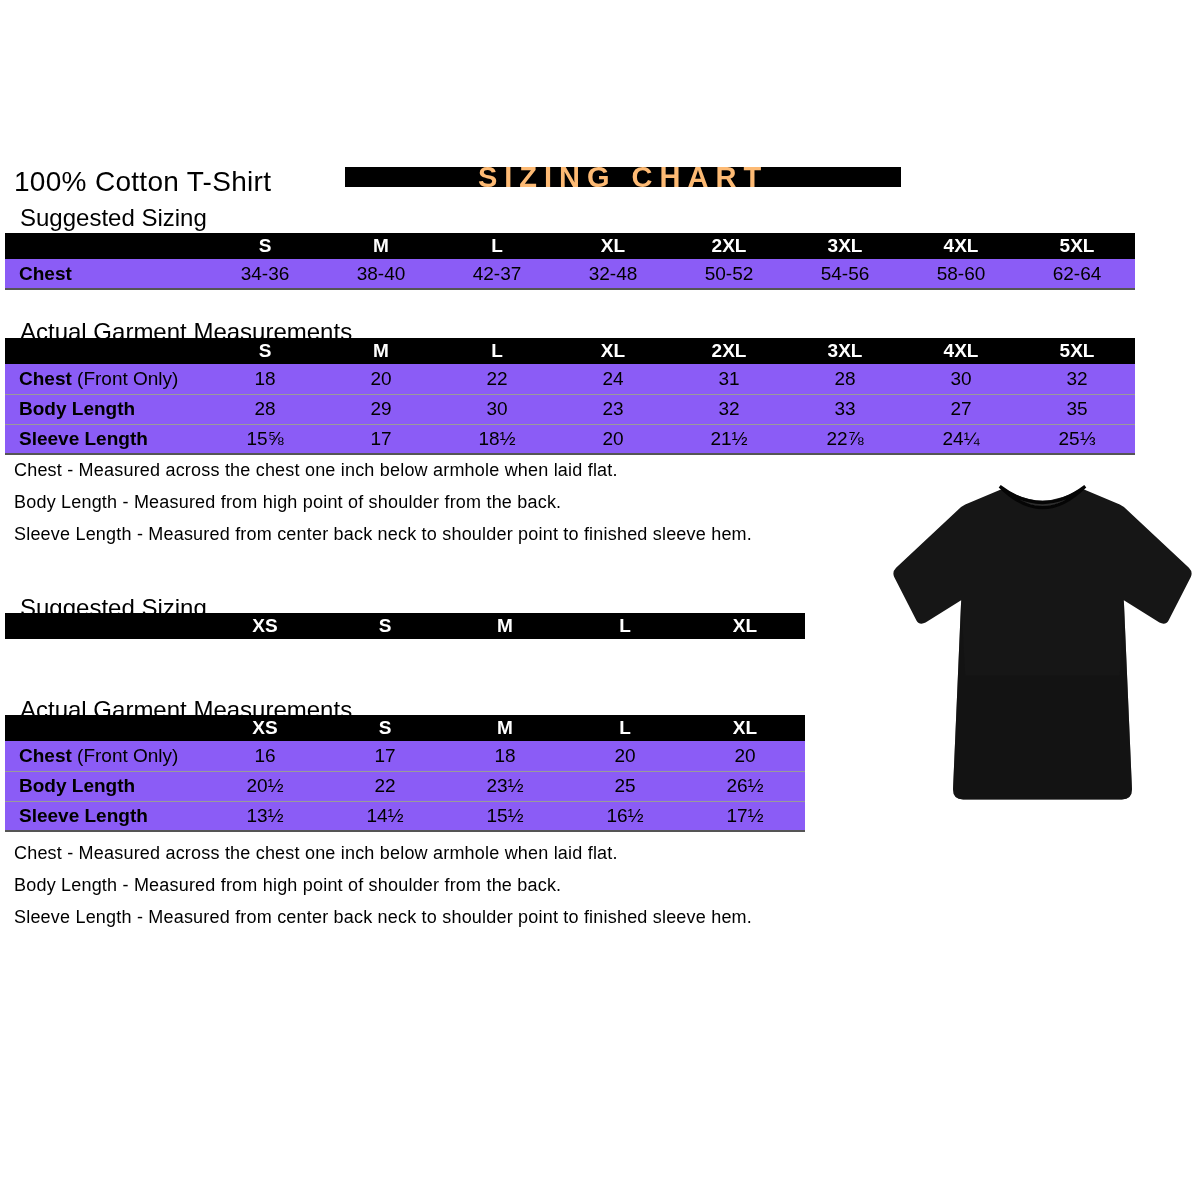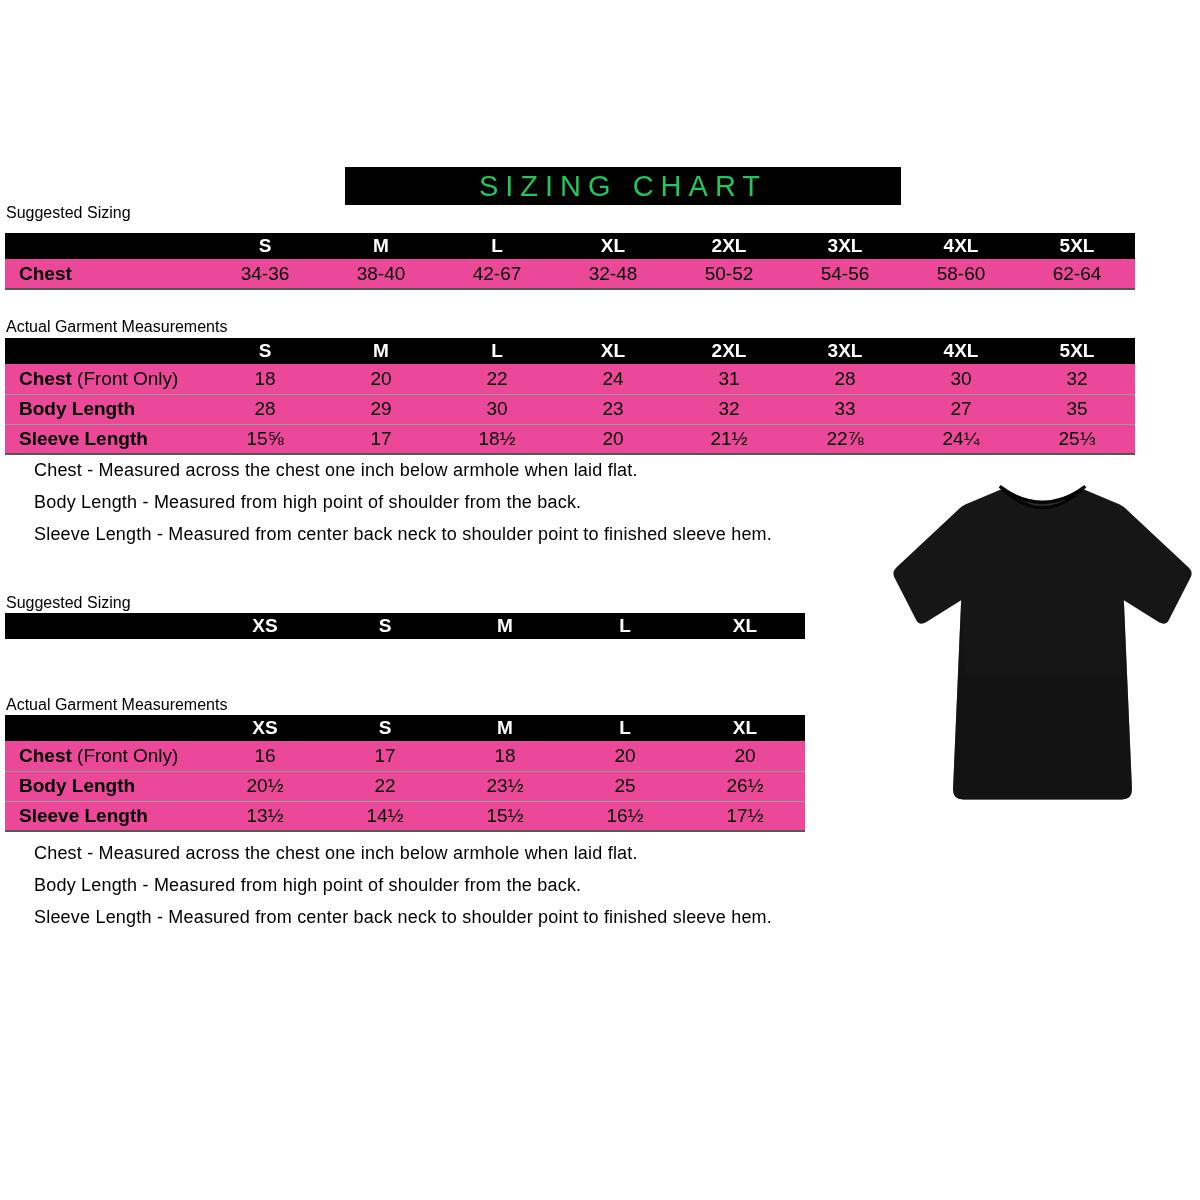--- a/index.html
+++ b/index.html
@@ -1,46 +1,47 @@
 <!DOCTYPE html>
 <html><head>
 <meta charset="utf-8">
 <style>
   * { margin:0; padding:0; box-sizing:border-box; }
   html,body { background:#ffffff; }
   body { font-family:"Liberation Sans", sans-serif; color:#000; }
   .page { position:relative; width:1200px; height:1200px; background:#fff; overflow:hidden; }
 
   .adult-title { position:absolute; left:14px; top:166px; font-size:28px; font-weight:400; letter-spacing:0.3px; }
-  .banner { position:absolute; left:345px; top:167px; width:556px; height:38px; background:#000; color:#22c55e;
-            display:flex; align-items:center; justify-content:center; font-size:29px; font-weight:400; letter-spacing:7px; }
+  .banner { position:absolute; left:345px; top:167px; width:556px; height:20px; background:#000; color:#fdba74;
+            display:flex; align-items:center; justify-content:center; font-size:29px; font-weight:700; letter-spacing:7px; }
   .youth-title { position:absolute; left:5px; top:550px; font-size:26px; font-weight:700; letter-spacing:0.3px; }
 
-  .section-label { position:absolute; left:6px; font-size:16px; font-weight:400; }
+  .section-label { position:absolute; left:20px; font-size:24px; font-weight:400; }
 
   table.sz-table { position:absolute; left:5px; border-collapse:collapse; table-layout:fixed; }
   table.adult { width:1130px; }
   table.youth { width:800px; }
   .sz-table th { background:#000; color:#fff; font-weight:700; font-size:19px; height:26px; text-align:center; padding:0; }
-  .sz-table td { font-size:19px; text-align:center; height:30px; border-bottom:1px solid #9a9a9a; padding:0; background:#ec4899; }
+  .sz-table td { font-size:19px; text-align:center; height:30px; border-bottom:1px solid #9a9a9a; padding:0; background:#8b5cf6; }
   .sz-table tr.last td { border-bottom:2px solid #555; }
   .sz-table td.rowlabel { text-align:left; padding-left:14px; font-weight:700; }
   .rowlabel .suffix { font-weight:400; }
 
   .notes { position:absolute; left:14px; font-size:18px; }
-  .notes .note-line { margin-bottom:11px; letter-spacing:0.2px;margin-left:20px; }
+  .notes .note-line { margin-bottom:11px; letter-spacing:0.2px; }
 
   .tshirt-wrap { position:absolute; left:890px; top:470px; width:305px; height:360px; }
   .tshirt-wrap svg { width:100%; height:100%; display:block; }
 </style>
 </head>
 <body>
 
 <div class="page">
 
+  <div class="adult-title">100% Cotton T-Shirt</div>
   <div class="banner">SIZING CHART</div>
 
   <div class="section-label" style="top:204px;">Suggested Sizing</div>
 
   <table class="sz-table adult" style="top:233px;">
     <colgroup>
         <col style="width:202px">
         <col span="8">
       </colgroup>
     <tbody>
@@ -52,21 +53,21 @@
       <th>XL</th>
       <th>2XL</th>
       <th>3XL</th>
       <th>4XL</th>
       <th>5XL</th>
     </tr>
     <tr class="last">
       <td class="rowlabel"><span>Chest</span><span class="suffix"></span></td>
       <td>34-36</td>
       <td>38-40</td>
-      <td>42-67</td>
+      <td>42-37</td>
       <td>32-48</td>
       <td>50-52</td>
       <td>54-56</td>
       <td>58-60</td>
       <td>62-64</td>
     </tr>
   </tbody>
     </table>
 
   <div class="section-label" style="top:318px;">Actual Garment Measurements</div>

